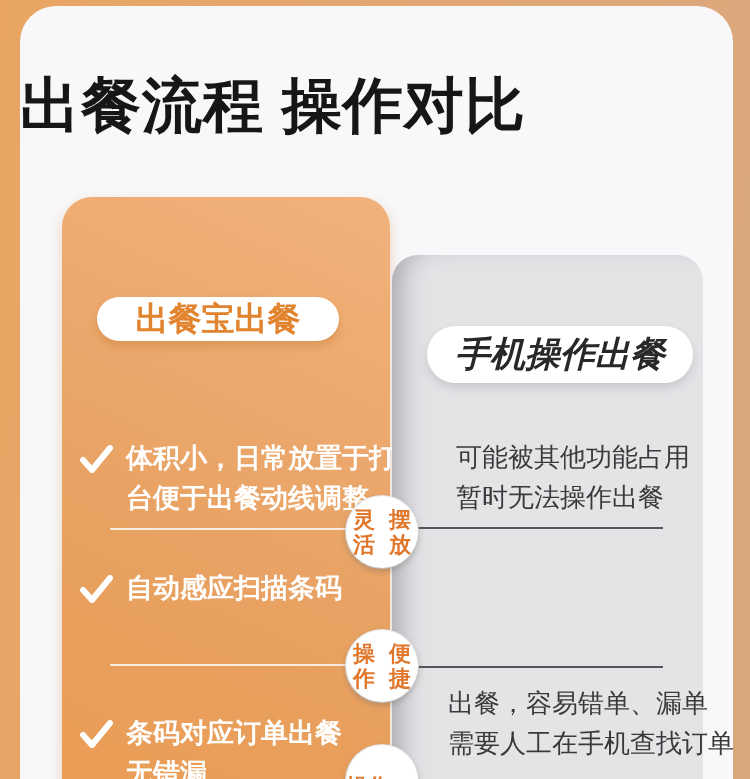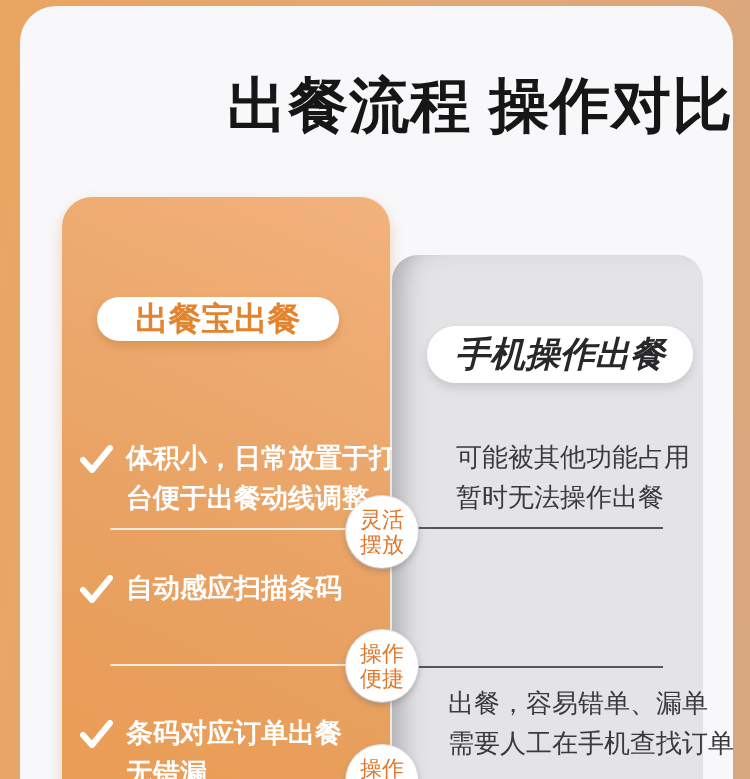--- a/index.html
+++ b/index.html
@@ -10,21 +10,21 @@
     background:linear-gradient(100deg,#e9a561 0%,#e2a878 55%,#d7a77e 100%);
   }
 
   .content-card {
     position:absolute; left:20px; top:6px; width:713px; height:820px;
     background:#f8f8fa; border-radius:36px;
   }
 
   .page-title {
     position:absolute; left:0; top:60px; width:713px;
-    text-align:right; font-size:60px; font-weight:900;
+    text-align:left; font-size:60px; font-weight:900;
     color:#161616; letter-spacing:1px; white-space:nowrap;
   }
 
   
   .col-left {
     position:absolute; left:62px; top:197px; width:328px; height:630px;
     border-radius:30px;
     background:linear-gradient(205deg,#f2b27c 0%,#e8a263 55%,#ea9c53 100%);
     box-shadow:0 6px 14px rgba(210,140,70,.35);
   }
@@ -72,22 +72,22 @@
     position:absolute; left:26px; width:245px; height:2px; background:#55555a;
   }
   .rrow1 { top:182px; } .rdiv1 { top:272px; }
   .rrow2 { top:292px; } .rdiv2 { top:411px; }
   .rrow3 { top:428px; }
 
   
   .badge {
     position:absolute; left:346px; width:72px; height:72px; border-radius:50%;
     background:#ffffff;
-    display:flex; flex-direction:column; align-items:center; justify-content:center;
-    color:#e0772b; font-weight:400; font-size:22px; line-height:25px;
+    display:flex; flex-direction:row; align-items:center; justify-content:center;
+    color:#e0772b; font-weight:700; font-size:22px; line-height:25px;
     box-shadow:0 3px 6px rgba(110,105,100,.45), 0 0 0 1px #ededf0;
     z-index:5; text-align:center;
   }
   .badge1 { top:496px; }
   .badge2 { top:630px; }
   .badge3 { top:745px; justify-content:flex-start; padding-top:11px; }
 </style>
 </head>
 <body>
 

